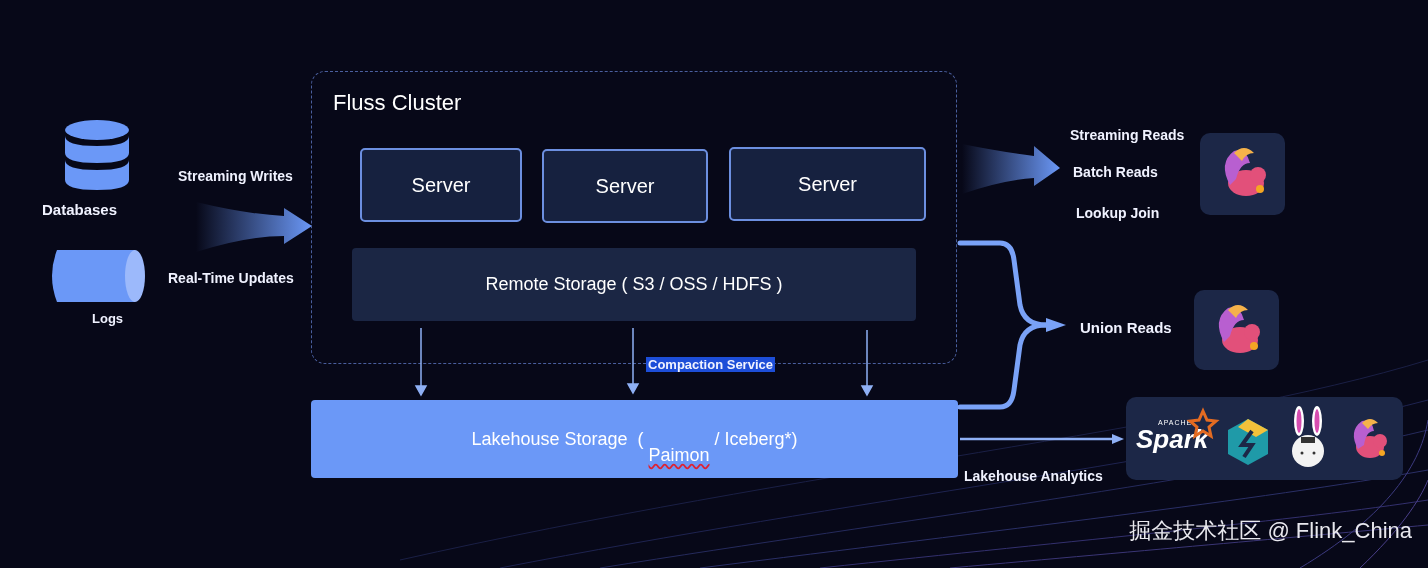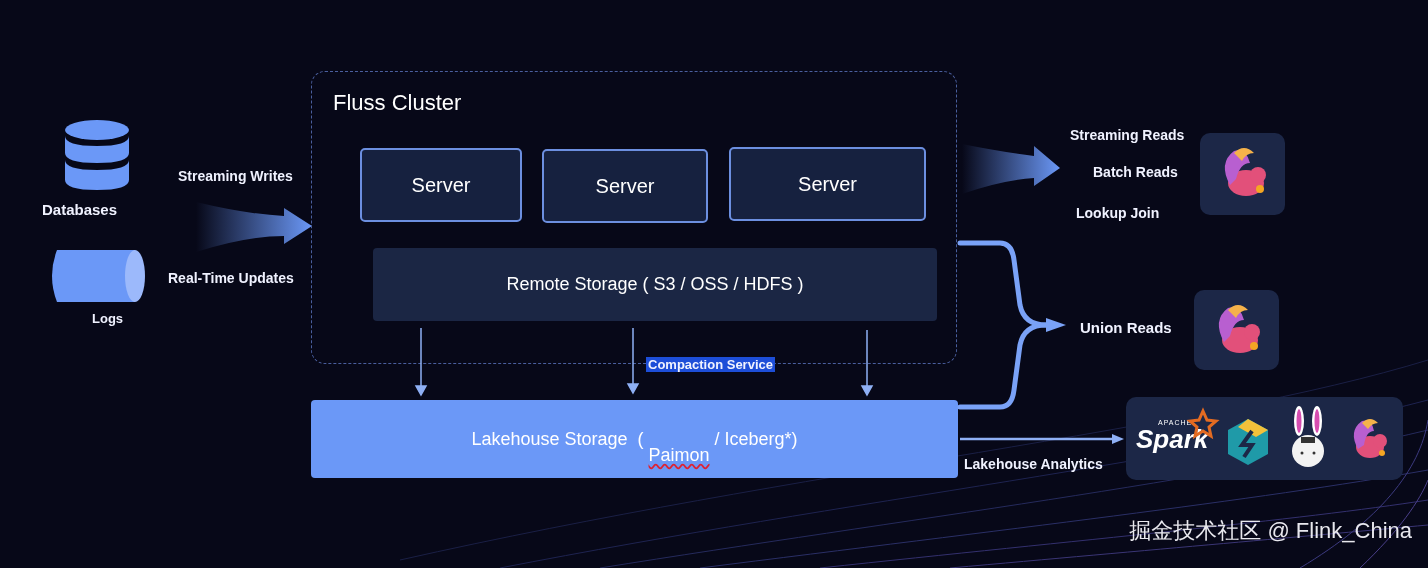--- a/index.html
+++ b/index.html
@@ -3,21 +3,21 @@
 <meta charset="utf-8">
 <style>
   html,body{margin:0;padding:0;}
   body{width:1428px;height:568px;background:#070818;position:relative;overflow:hidden;font-family:"Liberation Sans","DejaVu Sans",sans-serif;color:#fff;}
   .bg-swirl{position:absolute;left:0;top:0;width:1428px;height:568px;}
   .abs{position:absolute;}
   .label{font-size:14px;font-weight:bold;color:#f0f2ff;white-space:nowrap;}
   .cluster{left:311px;top:71px;width:644px;height:291px;border:1.5px dashed #4a5f9e;border-radius:14px;}
   .cluster-title{left:333px;top:90px;font-size:22px;color:#fff;}
   .server{height:74px;border:2px solid #6c8fe0;border-radius:5px;background:#16213f;display:flex;align-items:center;justify-content:center;font-size:20px;color:#fff;box-sizing:border-box;text-align:center;}
-  .remote{left:373px;top:248px;width:564px;height:73px;background:#1b2644;border-radius:4px;display:flex;align-items:center;justify-content:center;font-size:18px;color:#fff;}
+  .remote{left:352px;top:248px;width:564px;height:73px;background:#1b2644;border-radius:4px;display:flex;align-items:center;justify-content:center;font-size:18px;color:#fff;}
   .lake{left:311px;top:400px;width:647px;height:78px;background:#6b98f7;border-radius:4px;display:flex;align-items:center;justify-content:center;font-size:18px;color:#fff;text-align:center;}
   .lake .underline{text-decoration:underline wavy #d23;text-underline-offset:3px;margin-top:32px;}
   .tile{background:#1c2747;border-radius:10px;}
   .watermark{right:16px;bottom:22px;font-size:22px;color:#e8e8ee;}
   svg{overflow:visible;}
 </style>
 </head>
 <body>
 
 <svg class="bg-swirl" viewBox="0 0 1428 568">
@@ -90,21 +90,21 @@
 <svg class="abs" style="left:962px;top:142px;" width="100" height="56">
   <defs>
     <linearGradient id="g2" x1="0" x2="1" y1="0" y2="0">
       <stop offset="0" stop-color="#6b98f7" stop-opacity="0"></stop>
       <stop offset="1" stop-color="#6b98f7" stop-opacity="1"></stop>
     </linearGradient>
   </defs>
   <path d="M0 2 Q40 10 72 14 L72 4 L98 26 L72 44 L72 36 Q40 38 0 52 Z" fill="url(#g2)"></path>
 </svg>
 <div class="abs label" style="left:1070px;top:127px;">Streaming Reads</div>
-<div class="abs label" style="left:1073px;top:164px;margin-left:20px;">Batch Reads</div>
+<div class="abs label" style="left:1073px;top:164px;">Batch Reads</div>
 <div class="abs label" style="left:1076px;top:205px;">Lookup Join</div>
 
 <div class="abs tile" style="left:1200px;top:133px;width:85px;height:82px;">
   <svg width="85" height="82">
     <ellipse cx="46" cy="50" rx="18" ry="13" fill="#e2507a"></ellipse>
     <circle cx="58" cy="42" r="8" fill="#e2507a"></circle>
     <path d="M30 52 Q18 30 34 18 Q46 14 50 30 Q40 30 36 46 Z" fill="#b85fd0"></path>
     <path d="M34 20 Q44 10 54 20 Q46 20 42 28 Z" fill="#f5b24a"></path>
     <circle cx="60" cy="56" r="4" fill="#f5a623"></circle>
   </svg>
@@ -124,21 +124,21 @@
 <div class="abs tile" style="left:1194px;top:290px;width:85px;height:80px;">
   <svg width="85" height="80">
     <ellipse cx="46" cy="50" rx="18" ry="13" fill="#e2507a"></ellipse>
     <circle cx="58" cy="42" r="8" fill="#e2507a"></circle>
     <path d="M30 52 Q18 30 34 18 Q46 14 50 30 Q40 30 36 46 Z" fill="#b85fd0"></path>
     <path d="M34 20 Q44 10 54 20 Q46 20 42 28 Z" fill="#f5b24a"></path>
     <circle cx="60" cy="56" r="4" fill="#f5a623"></circle>
   </svg>
 </div>
 
-<div class="abs label" style="left:964px;top:456px;">Lakehouse Analytics</div>
+<div class="abs label" style="left:964px;top:468px;">Lakehouse Analytics</div>
 
 <div class="abs tile" style="left:1126px;top:397px;width:277px;height:83px;">
   <div class="abs" style="left:10px;top:22px;">
     <div style="font-size:7px;letter-spacing:1px;color:#fff;margin-left:22px;">APACHE</div>
     <div style="font-size:26px;font-weight:bold;font-style:italic;color:#fff;line-height:26px;">Spark</div>
   </div>
   <svg class="abs" style="left:62px;top:12px;" width="30" height="30">
     <polygon points="15,2 19,11 28,12 21,18 23,27 15,22 7,27 9,18 2,12 11,11" fill="none" stroke="#e36b22" stroke-width="3"></polygon>
   </svg>
   <svg class="abs" style="left:100px;top:20px;" width="44" height="50">

